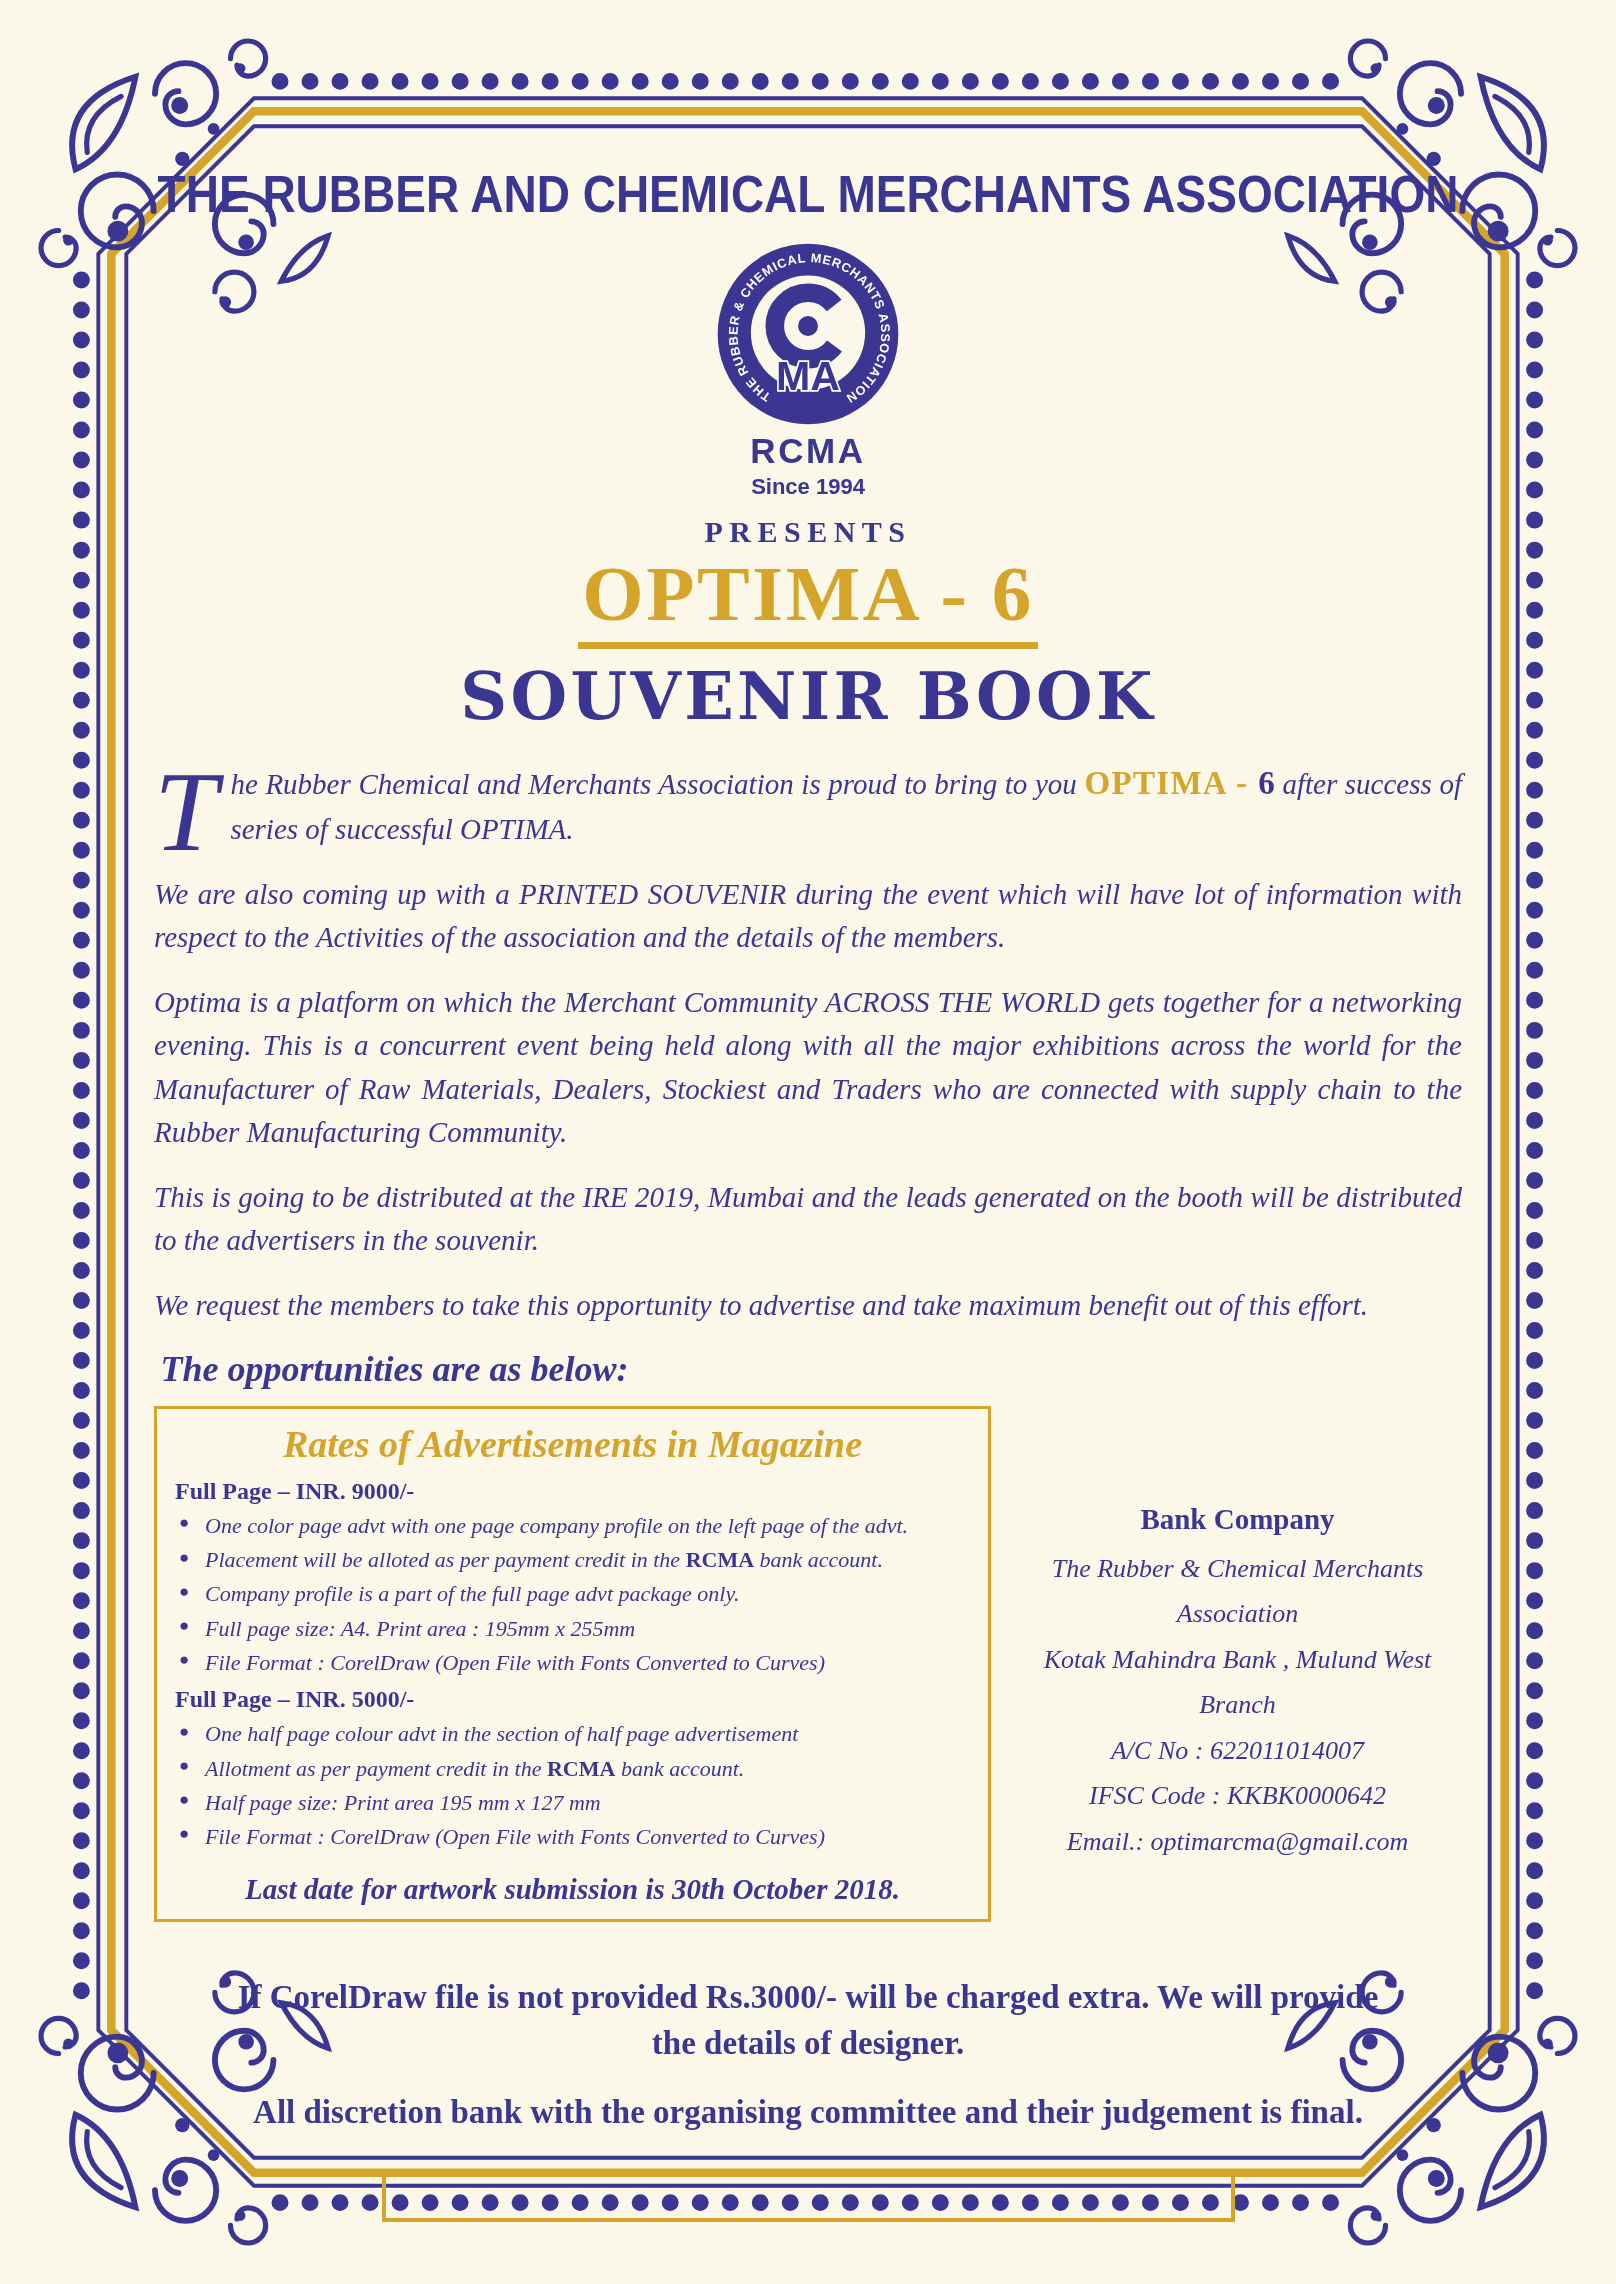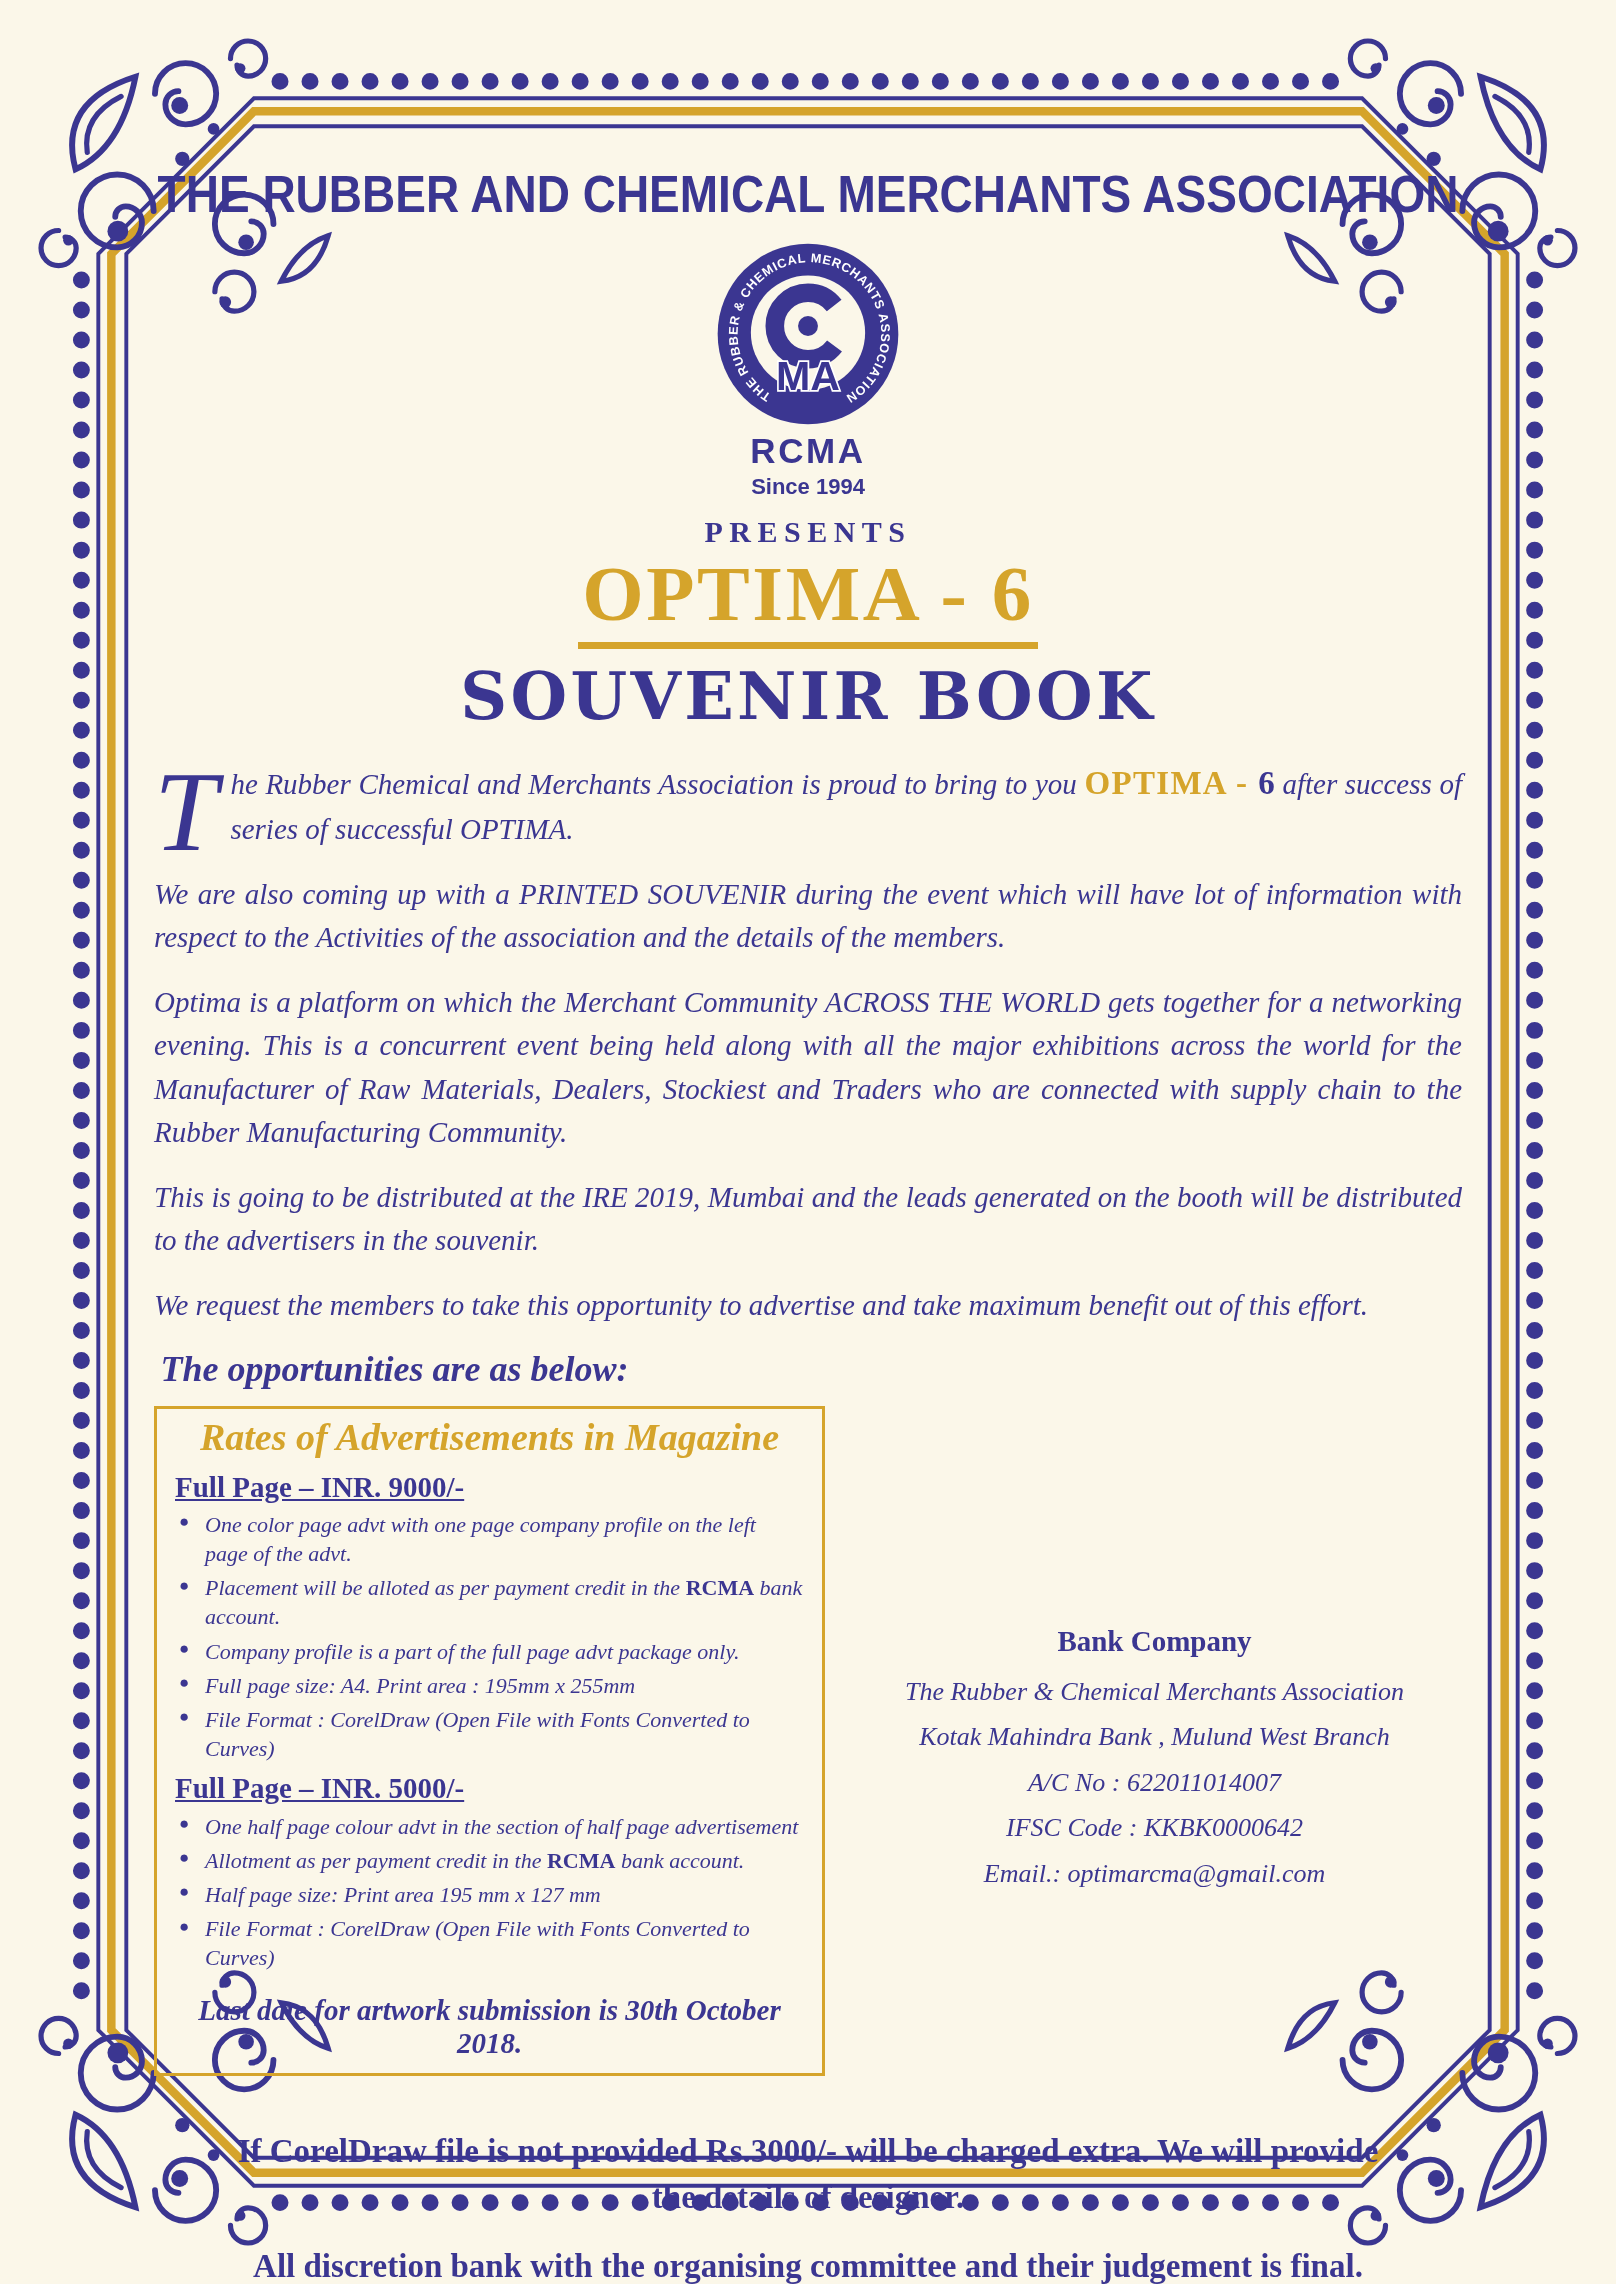--- a/index.html
+++ b/index.html
@@ -81,32 +81,32 @@
   .hl-navy{color:var(--navy);font-weight:bold;font-style:normal;font-size:33px;}
 
   .opps-heading{
     text-align:left;
     font-weight:bold;font-style:italic;font-size:36px;
     margin:3.9px 0 15.6px 6.5px;
   }
 
   .rates-row{display:flex;align-items:stretch;text-align:left;}
   .rates-box{
-    width:671px;flex:none;
+    width:837px;flex:none;
     border:3.9px solid var(--gold);
-    padding:6px 18px 13px 18px;
+    padding:13px 18px 13px 18px;
   }
   .rates-heading{
     text-align:center;
     font-weight:bold;font-style:italic;font-size:38px;
     color:var(--gold);
     margin-bottom:11.7px;
   }
   .rate-title{
-    font-weight:bold;font-size:29px;margin:9px 0 6.5px 0;text-decoration:underline;
+    font-weight:bold;font-size:24px;margin:9px 0 6.5px 0;
   }
   .rates-box ul{list-style:none;}
   .rates-box li{
     position:relative;
     font-style:italic;font-size:22px;line-height:1.32;
     padding-left:30px;margin-bottom:5.2px;
   }
   .rates-box li::before{
     content:"●";
     position:absolute;left:3.9px;top:1.3px;

